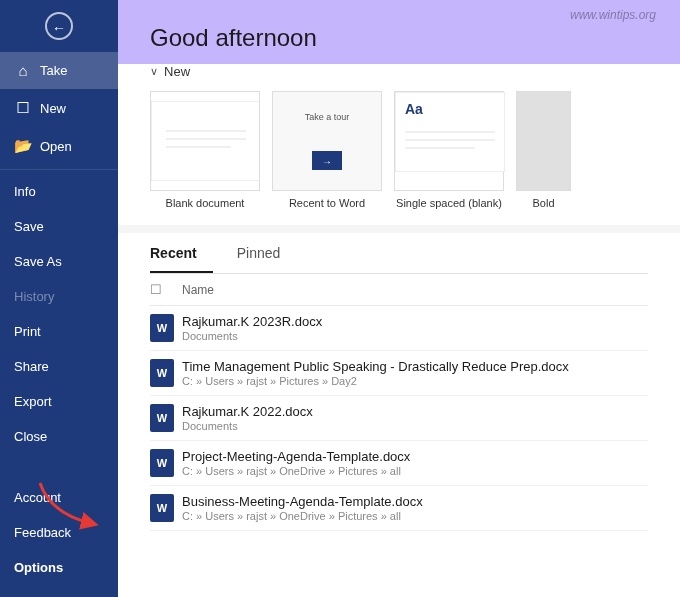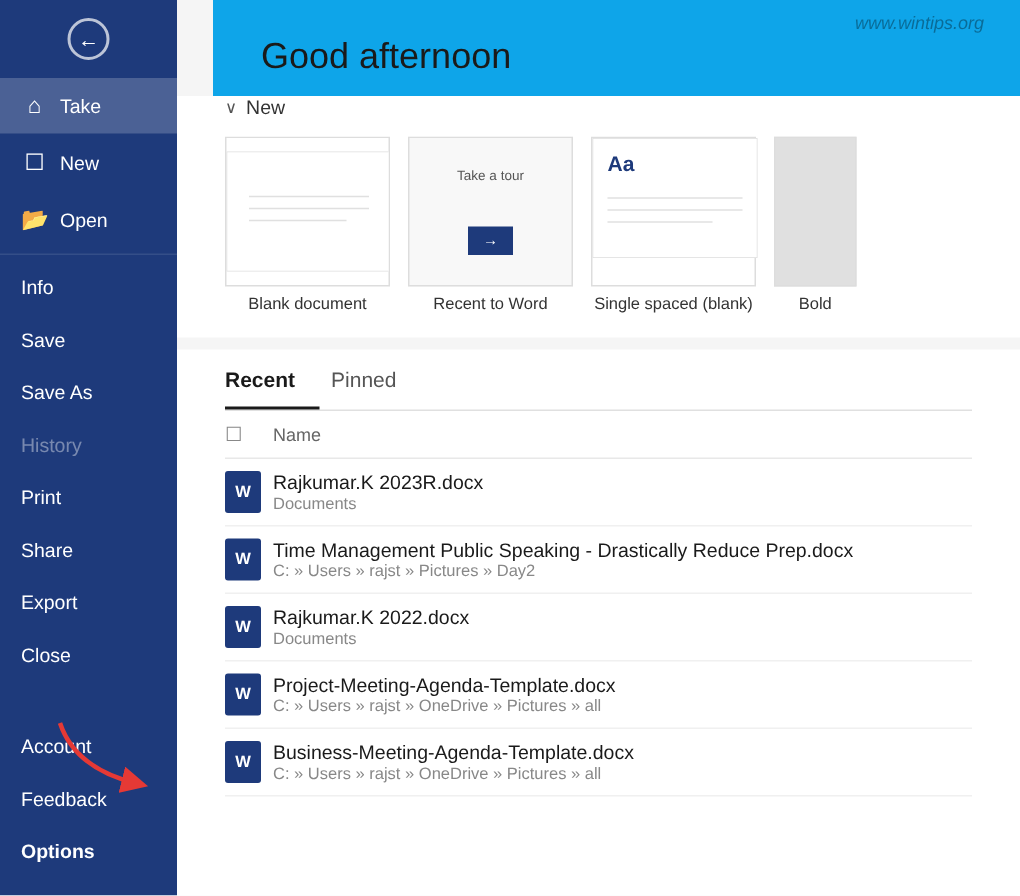--- a/index.html
+++ b/index.html
@@ -92,22 +92,21 @@
     .main {
       flex: 1;
       background: #f5f5f5;
       display: flex;
       flex-direction: column;
       overflow: hidden;
     }
 
     .main-header {
       padding: 24px 32px 12px 32px;
-      background: #0ea5e9;
-      margin-left: 24px;
+      background: #c4b5fd;
     }
 
     .greeting {
       font-size: 24px;
       font-weight: 300;
       color: #1a1a1a;
       margin-bottom: 0;
     }
 
     
@@ -215,21 +214,21 @@
     .recent-section {
       flex: 1;
       background: white;
       margin-top: 8px;
       padding: 0 32px;
       overflow-y: auto;
     }
 
     .tabs-row {
       display: flex;
-      gap: 0;
+      gap: 16px;
       border-bottom: 1px solid #e0e0e0;
       margin-bottom: 0;
     }
 
     .tab {
       padding: 12px 16px 10px 0;
       font-size: 14px;
       color: #555;
       cursor: pointer;
       border-bottom: 2px solid transparent;

